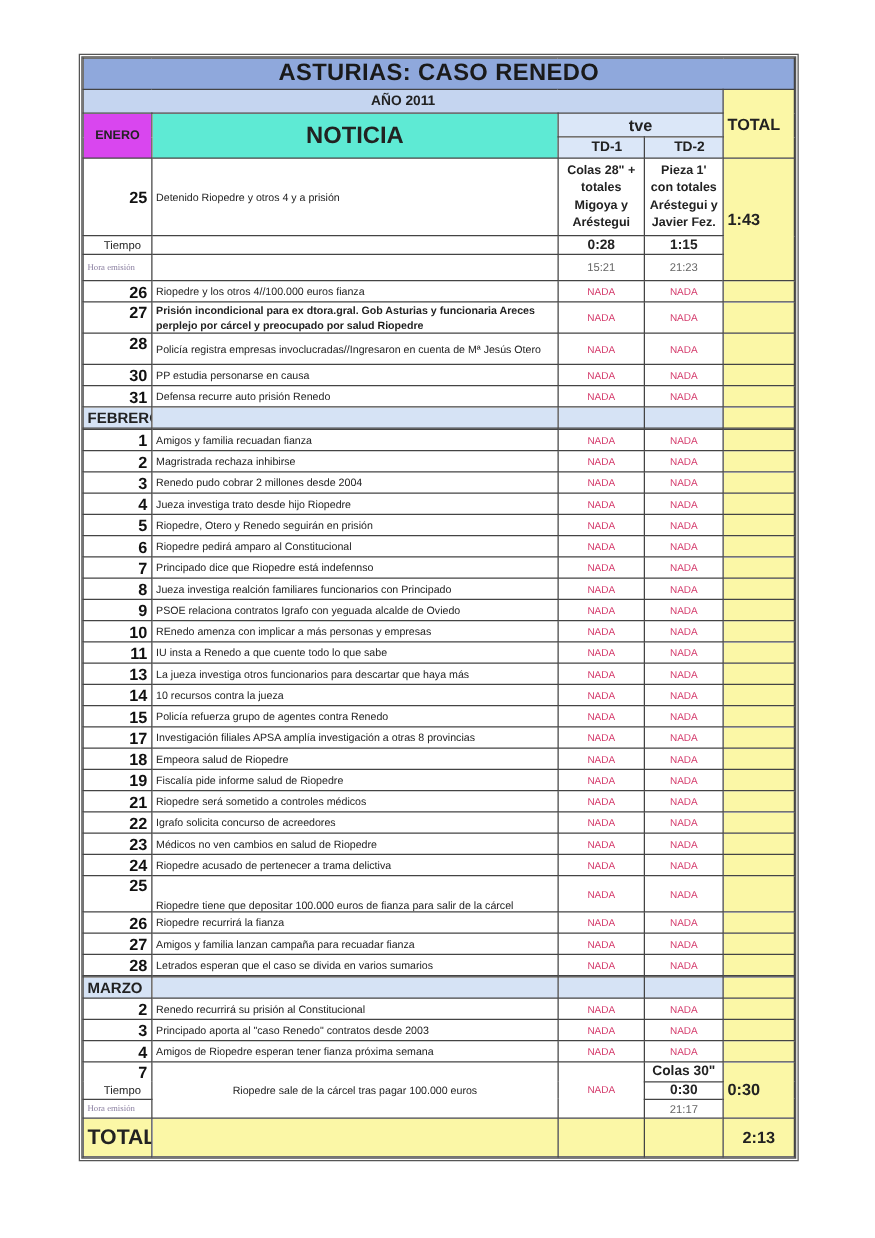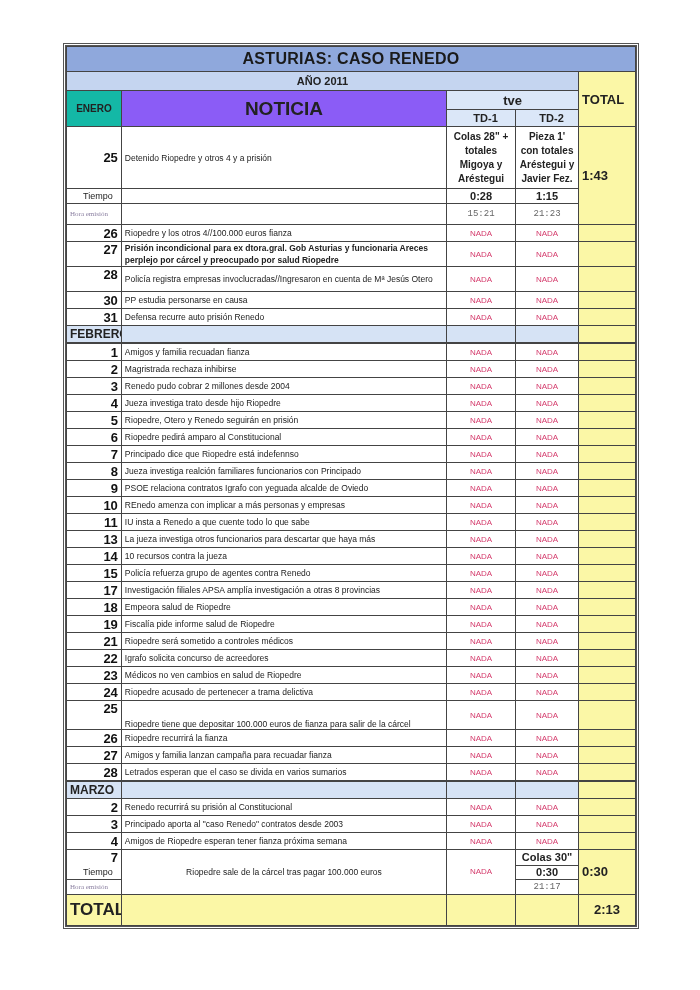--- a/index.html
+++ b/index.html
@@ -4,34 +4,34 @@
 <style>
   html, body { margin:0; padding:0; background:#ffffff; }
   body { width:700px; height:990px; position:relative; font-family:"Liberation Sans", sans-serif; overflow:hidden; }
   .sheet { position:absolute; left:63px; top:43px; width:570px; border:3px double #555; background:#fff; }
   table { border-collapse:collapse; width:570px; table-layout:fixed; }
   td { border:1px solid #444; padding:0 3px; font-size:8.5px; color:#222; overflow:hidden; white-space:nowrap; }
   .c-date { width:54px; text-align:right; font-weight:bold; font-size:13px; color:#111; }
   .c-td1 { width:64px; text-align:center; }
   .c-td2 { width:58px; text-align:center; }
   .c-tot { width:48px; text-align:left; background:#fbf7a6; }
-  .title { background:#8fa8dc; text-align:center; font-weight:bold; font-size:16px; color:#1a1a1a; height:24px; letter-spacing:0.3px; }
+  .title { background:#8fa8dc; text-align:center; font-weight:bold; font-size:19px; color:#1a1a1a; height:24px; letter-spacing:0.3px; }
   .year { background:#c5d5f0; text-align:center; font-weight:bold; font-size:11px; height:18px; }
   .hdr { background:#dbe7f8; text-align:center; font-weight:bold; }
-  .hdr-date { font-size:10px; background:#14b8a6; }
-  .hdr-noticia { font-size:19px; background:#8b5cf6; }
+  .hdr-date { font-size:10px; background:#d946ef; }
+  .hdr-noticia { font-size:19px; background:#5eead4; }
   .hdr-tve { font-size:13px; }
   .hdr-td { font-size:11px;padding-left:12px; }
   .hdr-total { background:#fbf7a6; font-weight:bold; font-size:13px; }
   .month { background:#d6e3f5; font-weight:bold; font-size:12px; text-align:left; }
   .month-fill { background:#d6e3f5; }
   .nada { color:#d43a6b; font-size:8px; }
   .small-label { font-size:9px; font-weight:normal;padding-left:11px; }
   .hora-label { font-size:7px; color:#8a7fa0; font-weight:normal; font-family:"Liberation Serif", serif; }
-  .hora-val { font-size:9px; color:#666; font-family:Liberation Mono, monospace; }
+  .hora-val { font-size:9px; color:#666; font-family:Liberation Sans, sans-serif; }
   .bold-val { font-weight:bold; font-size:11px; }
   .desc-cell { font-weight:bold; font-size:10px; line-height:14px; white-space:normal; }
   .tot-val { font-weight:bold; font-size:13px; }
   .total-row td { background:#fbf7a6; height:30px; }
   .total-label { font-weight:bold; font-size:17px; text-align:left; }
   .wrap { white-space:normal; line-height:12px;font-weight:bold; }
   .r17 td { height:16px; }
 </style>
 </head>
 <body>

